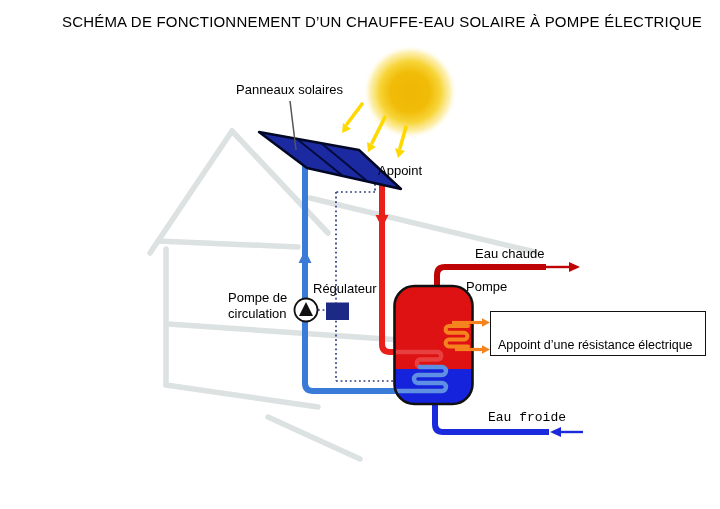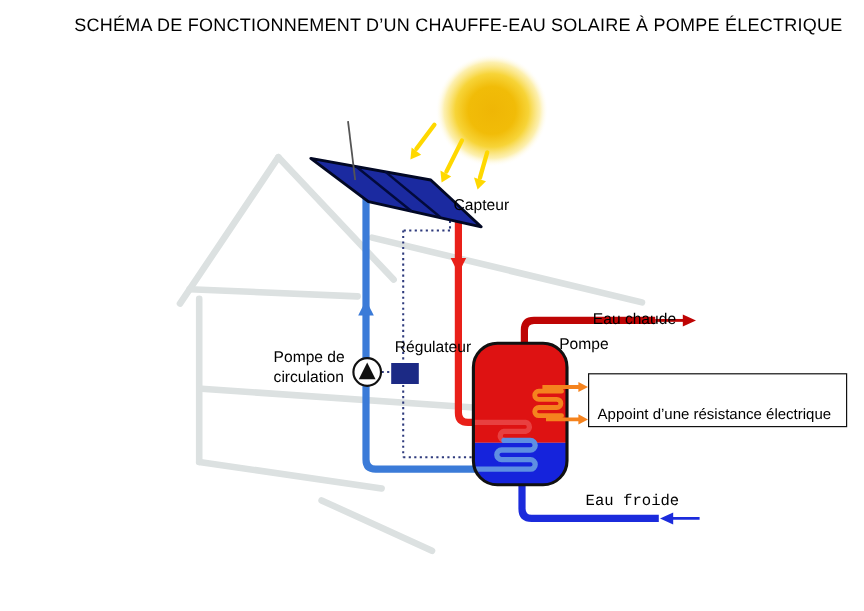--- a/index.html
+++ b/index.html
@@ -117,33 +117,34 @@
     <g>
       <circle cx="306" cy="310" r="11.5" fill="#ffffff" stroke="#111111" stroke-width="1.8"></circle>
       <polygon points="306,302 299,316 313,316" fill="#111111"></polygon>
     </g>
 
     <rect x="326" y="302.5" width="23" height="17.5" fill="#1c2a85"></rect>
   </svg>
 
   <div class="page-title">SCHÉMA DE FONCTIONNEMENT D’UN CHAUFFE-EAU SOLAIRE À POMPE ÉLECTRIQUE</div>
 
+  <div class="lbl" style="left:236px;top:83px;">Panneaux solaires</div>
 
-  <div class="lbl" style="left:378px;top:164px;">Capteur</div>
+  <div class="lbl" style="left:378px;top:164px;">Appoint</div>
 
-  <div class="lbl" style="left:313px;top:282px;margin-left:16px;">Régulateur</div>
+  <div class="lbl" style="left:313px;top:282px;">Régulateur</div>
 
   <div class="lbl lbl-2line" style="left:228px;top:290px;line-height:16px;">
     <span>Pompe de</span>
     <span>circulation</span>
   </div>
 
   <div class="lbl" style="left:466px;top:280px;">Pompe</div>
 
-  <div class="lbl" style="left:494px;top:247px;margin-top:12px;">Eau chaude</div>
+  <div class="lbl" style="left:475px;top:247px;">Eau chaude</div>
 
   <div class="lbl" style="left:488px;top:411px;font-family:Liberation Mono, monospace;">Eau froide</div>
 
   <div class="callout">
     <span>Appoint d’une résistance électrique</span>
   </div>
 
 </div>
 
 </body></html>

